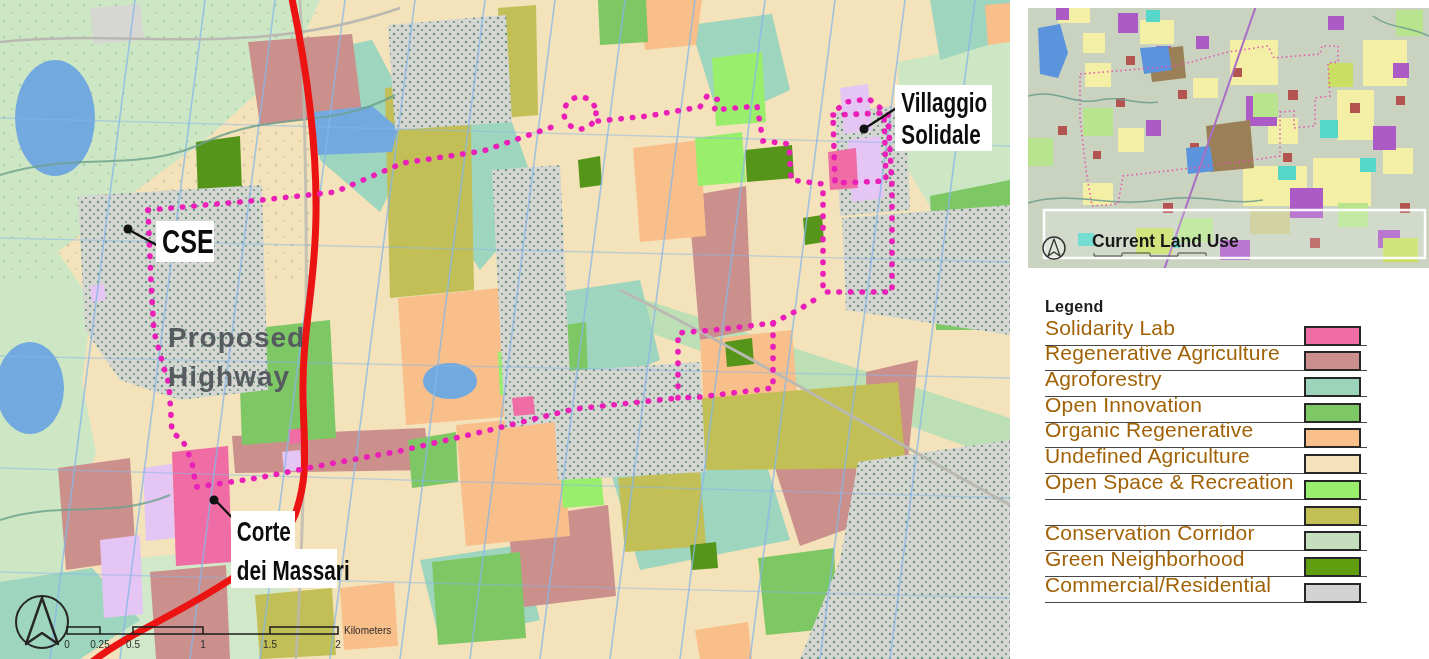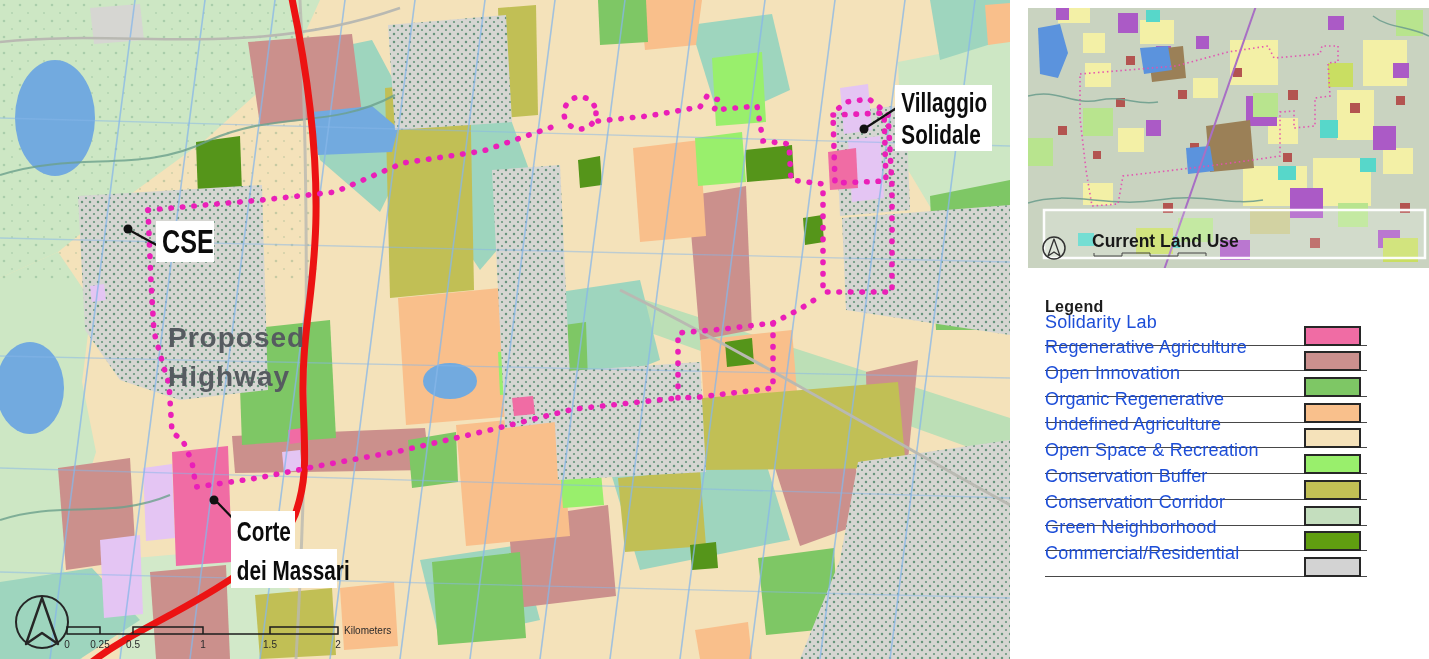--- a/index.html
+++ b/index.html
@@ -3,21 +3,21 @@
 <meta charset="utf-8">
 <style>
   html,body{margin:0;padding:0;background:#fff;}
   .stage{position:relative;width:1429px;height:659px;background:#ffffff;overflow:hidden;
          font-family:"Liberation Sans",sans-serif;}
   .main-map{position:absolute;left:0;top:0;width:1010px;height:659px;}
   .inset-map{position:absolute;left:1028px;top:8px;width:401px;height:260px;text-align:right;}
   .legend{position:absolute;left:1045px;top:298px;width:322px;}
   .lg-title{font-size:16px;font-weight:700;color:#1c1c1c;margin:0 0 4px 0;letter-spacing:.3px;}
   .lg-row{position:relative;height:24.7px;border-bottom:1.4px solid #474747;}
-  .lg-label{position:absolute;left:0;bottom:12px;font-size:18px;color:#1d4ed8;white-space:nowrap;letter-spacing:.2px;}
+  .lg-label{position:absolute;left:0;bottom:5px;font-size:21px;color:#a16207;white-space:nowrap;letter-spacing:.2px;}
   .lg-swatch{position:absolute;right:6px;bottom:-1px;width:57px;height:20px;
              border:2.2px solid #272727;box-sizing:border-box;background:#ccc;}
   svg{display:block;}
   .cond{font-family:"Liberation Sans",sans-serif;font-weight:700;fill:#0c0c0c;}
 </style>
 </head>
 <body>
 
 <div class="stage">
 
@@ -374,37 +374,40 @@
 
     <div class="lg-row">
       <span class="lg-label">Solidarity Lab</span>
       <span class="lg-swatch" style="background-color: rgb(240, 108, 164);"></span>
     </div>
     <div class="lg-row">
       <span class="lg-label">Regenerative Agriculture</span>
       <span class="lg-swatch" style="background-color: rgb(203, 144, 142);"></span>
     </div>
     <div class="lg-row">
+      <span class="lg-label">Agroforestry</span>
+      <span class="lg-swatch" style="background-color: rgb(155, 211, 187);"></span>
+    </div>
+    <div class="lg-row">
       <span class="lg-label">Open Innovation</span>
       <span class="lg-swatch" style="background-color: rgb(126, 199, 101);"></span>
     </div>
     <div class="lg-row">
       <span class="lg-label">Organic Regenerative</span>
       <span class="lg-swatch" style="background-color: rgb(249, 192, 140);"></span>
     </div>
     <div class="lg-row">
       <span class="lg-label">Undefined Agriculture</span>
       <span class="lg-swatch" style="background-color: rgb(245, 226, 186);"></span>
     </div>
     <div class="lg-row">
       <span class="lg-label">Open Space &amp; Recreation</span>
       <span class="lg-swatch" style="background-color: rgb(153, 239, 108);"></span>
     </div>
     <div class="lg-row">
-      <span class="lg-label">Conservation Buffer</span>
       <span class="lg-swatch" style="background-color: rgb(194, 192, 85);"></span>
     </div>
     <div class="lg-row">
       <span class="lg-label">Conservation Corridor</span>
       <span class="lg-swatch" style="background-color: rgb(196, 222, 190);"></span>
     </div>
     <div class="lg-row">
       <span class="lg-label">Green Neighborhood</span>
       <span class="lg-swatch" style="background-color: rgb(96, 158, 16);"></span>
     </div>

